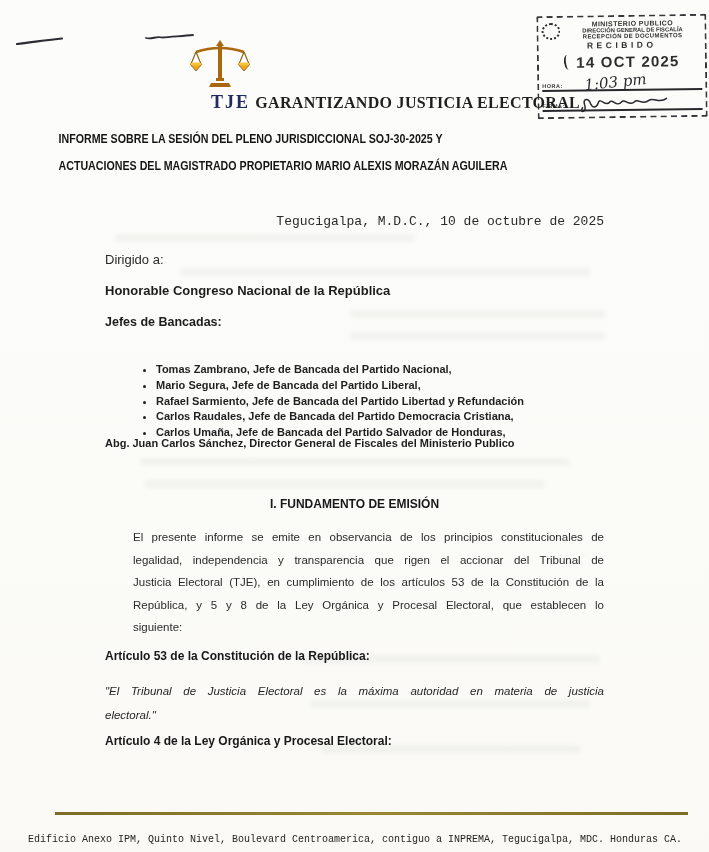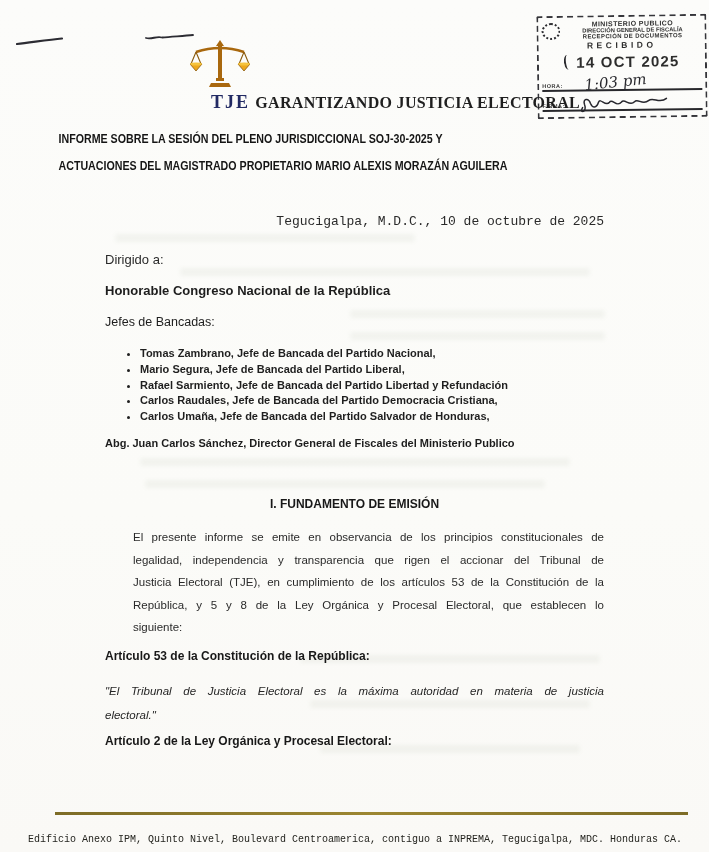--- a/index.html
+++ b/index.html
@@ -54,22 +54,22 @@
     transform:rotate(-5deg);color:#17171c;}
   .sig{position:absolute;left:34px;bottom:-3px;}
 
   
   .doc-title{left:0;top:131px;width:650px;text-align:left;font-weight:700;
     font-size:13px;color:#151515;}
   .doc-title div{transform:scaleX(.82);margin-bottom:12px;white-space:nowrap;}
   .dateline{left:105px;top:214px;width:499px;text-align:right;font-size:13px;font-family:Liberation Mono, monospace;}
   .dirigido{left:105px;top:252px;font-size:13px;}
   .addressee{left:105px;top:283px;font-size:13px;font-weight:700;color:#1d1d1d;}
-  .bancadas-label{left:105px;top:315px;font-size:12.5px;font-weight:400;color:#1d1d1d;}
-  .bancadas{left:122px;top:346px;width:480px;margin:0;padding-left:18px;
+  .bancadas-label{left:105px;top:315px;font-size:12.5px;font-weight:700;color:#1d1d1d;}
+  .bancadas{left:122px;top:346px;width:480px;margin:16px;padding-left:18px;
     font-size:11px;font-weight:700;color:#1f1f1f;}
   .bancadas li{line-height:15.8px;}
   .fiscal-line{left:105px;top:437px;font-size:11px;font-weight:700;color:#1d1d1d;}
   .section-heading{left:105px;top:497px;width:499px;text-align:center;
     font-size:12px;font-weight:700;color:#181818;}
   .paragraph{left:105px;top:526px;width:499px;font-size:11.5px;line-height:22.5px;}
   .paragraph .jline{text-align:justify;text-align-last:justify;margin-left:28px;}
   .paragraph .jline.last{text-align-last:left;}
   .article-heading{left:105px;font-size:12px;font-weight:700;color:#181818;}
   .quote{left:105px;top:680px;width:499px;font-size:11.5px;font-style:italic;
@@ -182,18 +182,18 @@
     <div class="jline last">siguiente:</div>
   </div>
 
   <div class="abs article-heading" style="top:649px;">Artículo 53 de la Constitución de la República:</div>
 
   <div class="abs quote">
     <div class="jline">"El Tribunal de Justicia Electoral es la máxima autoridad en materia de justicia</div>
     <div class="jline last">electoral."</div>
   </div>
 
-  <div class="abs article-heading" style="top:734px;">Artículo 2 de la Ley Orgánica y Procesal Electoral:</div>
+  <div class="abs article-heading" style="top:734px;">Artículo 4 de la Ley Orgánica y Procesal Electoral:</div>
 
   <div class="abs footer-rule"></div>
   <div class="abs footer-text">Edificio Anexo IPM, Quinto Nivel, Boulevard Centroamerica, contiguo a INPREMA, Tegucigalpa, MDC. Honduras CA.</div>
 
 </div>
 
 </body></html>

